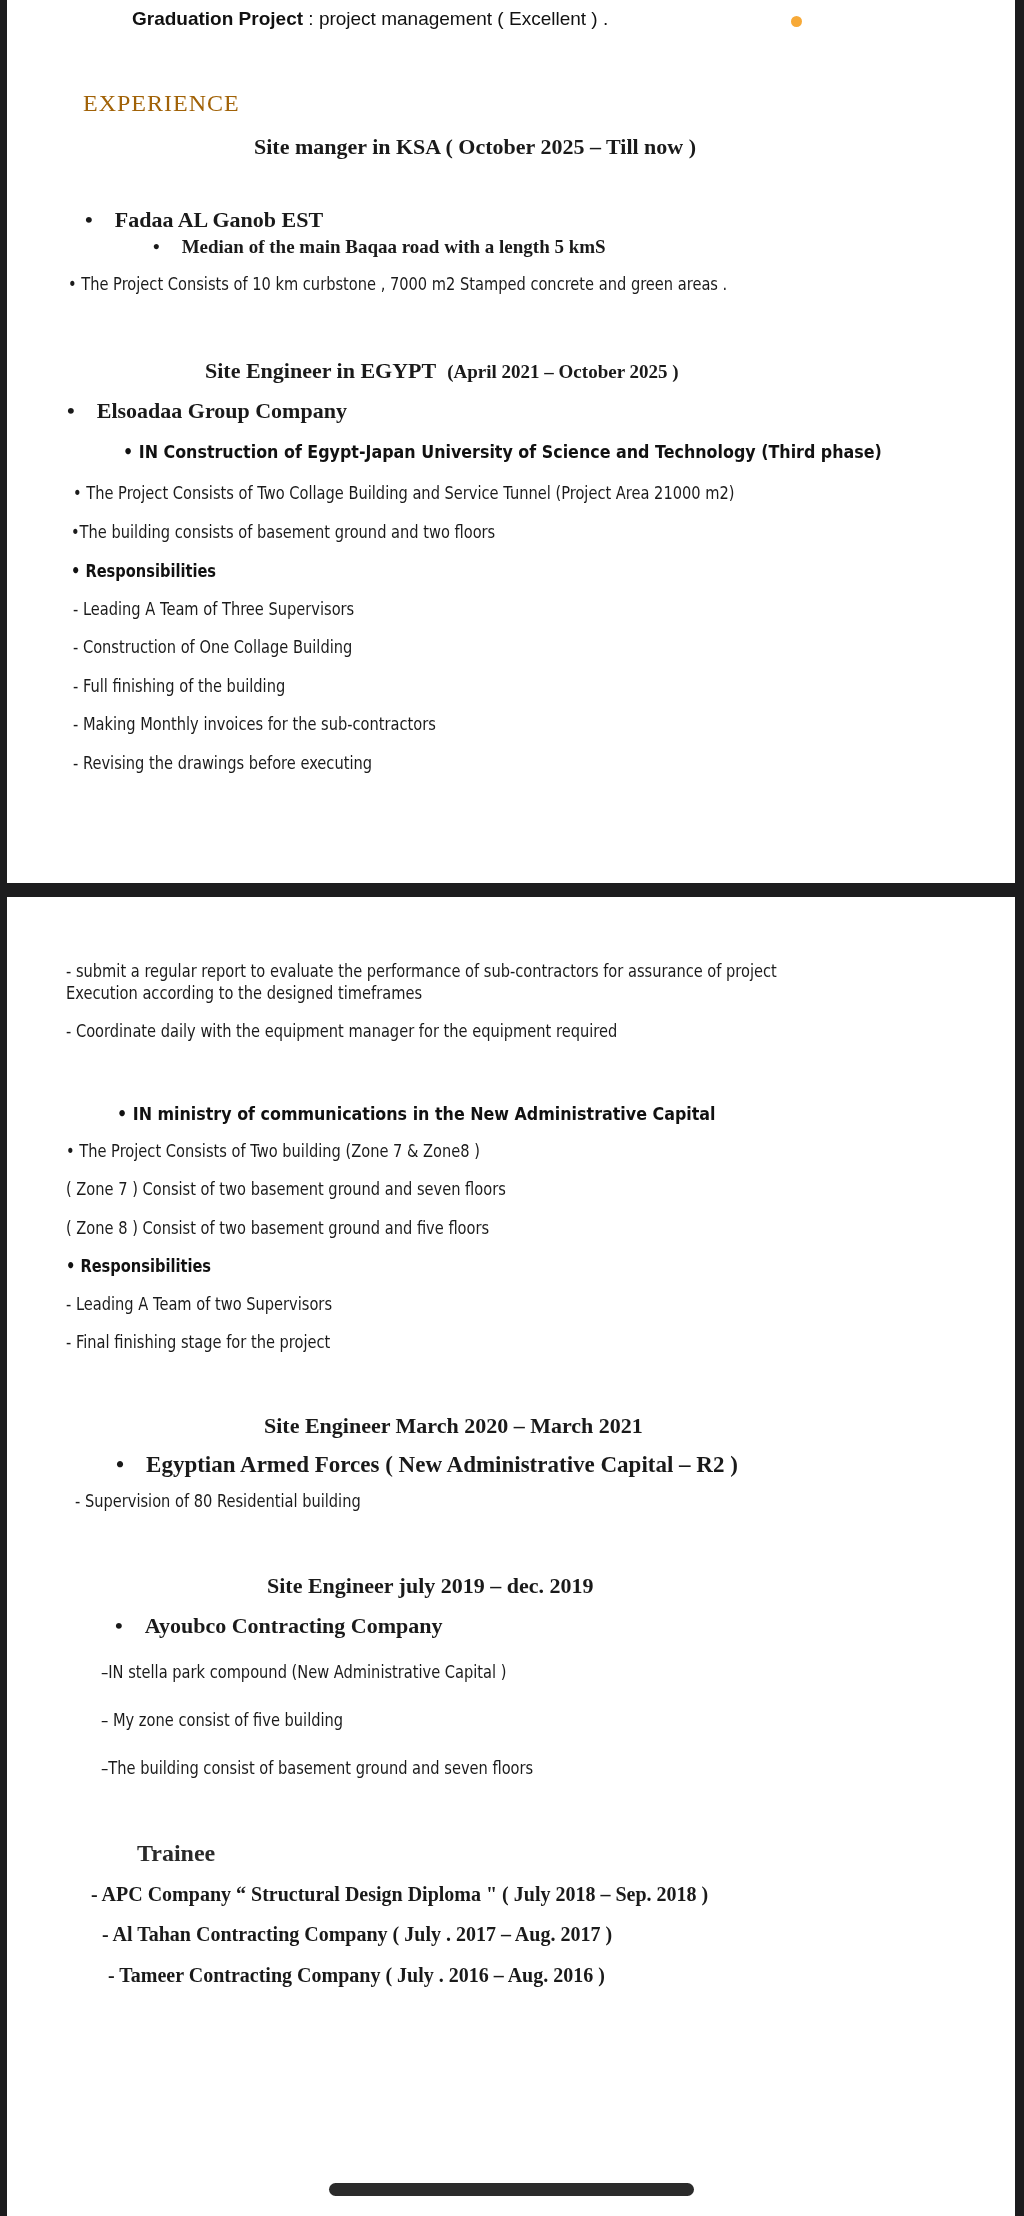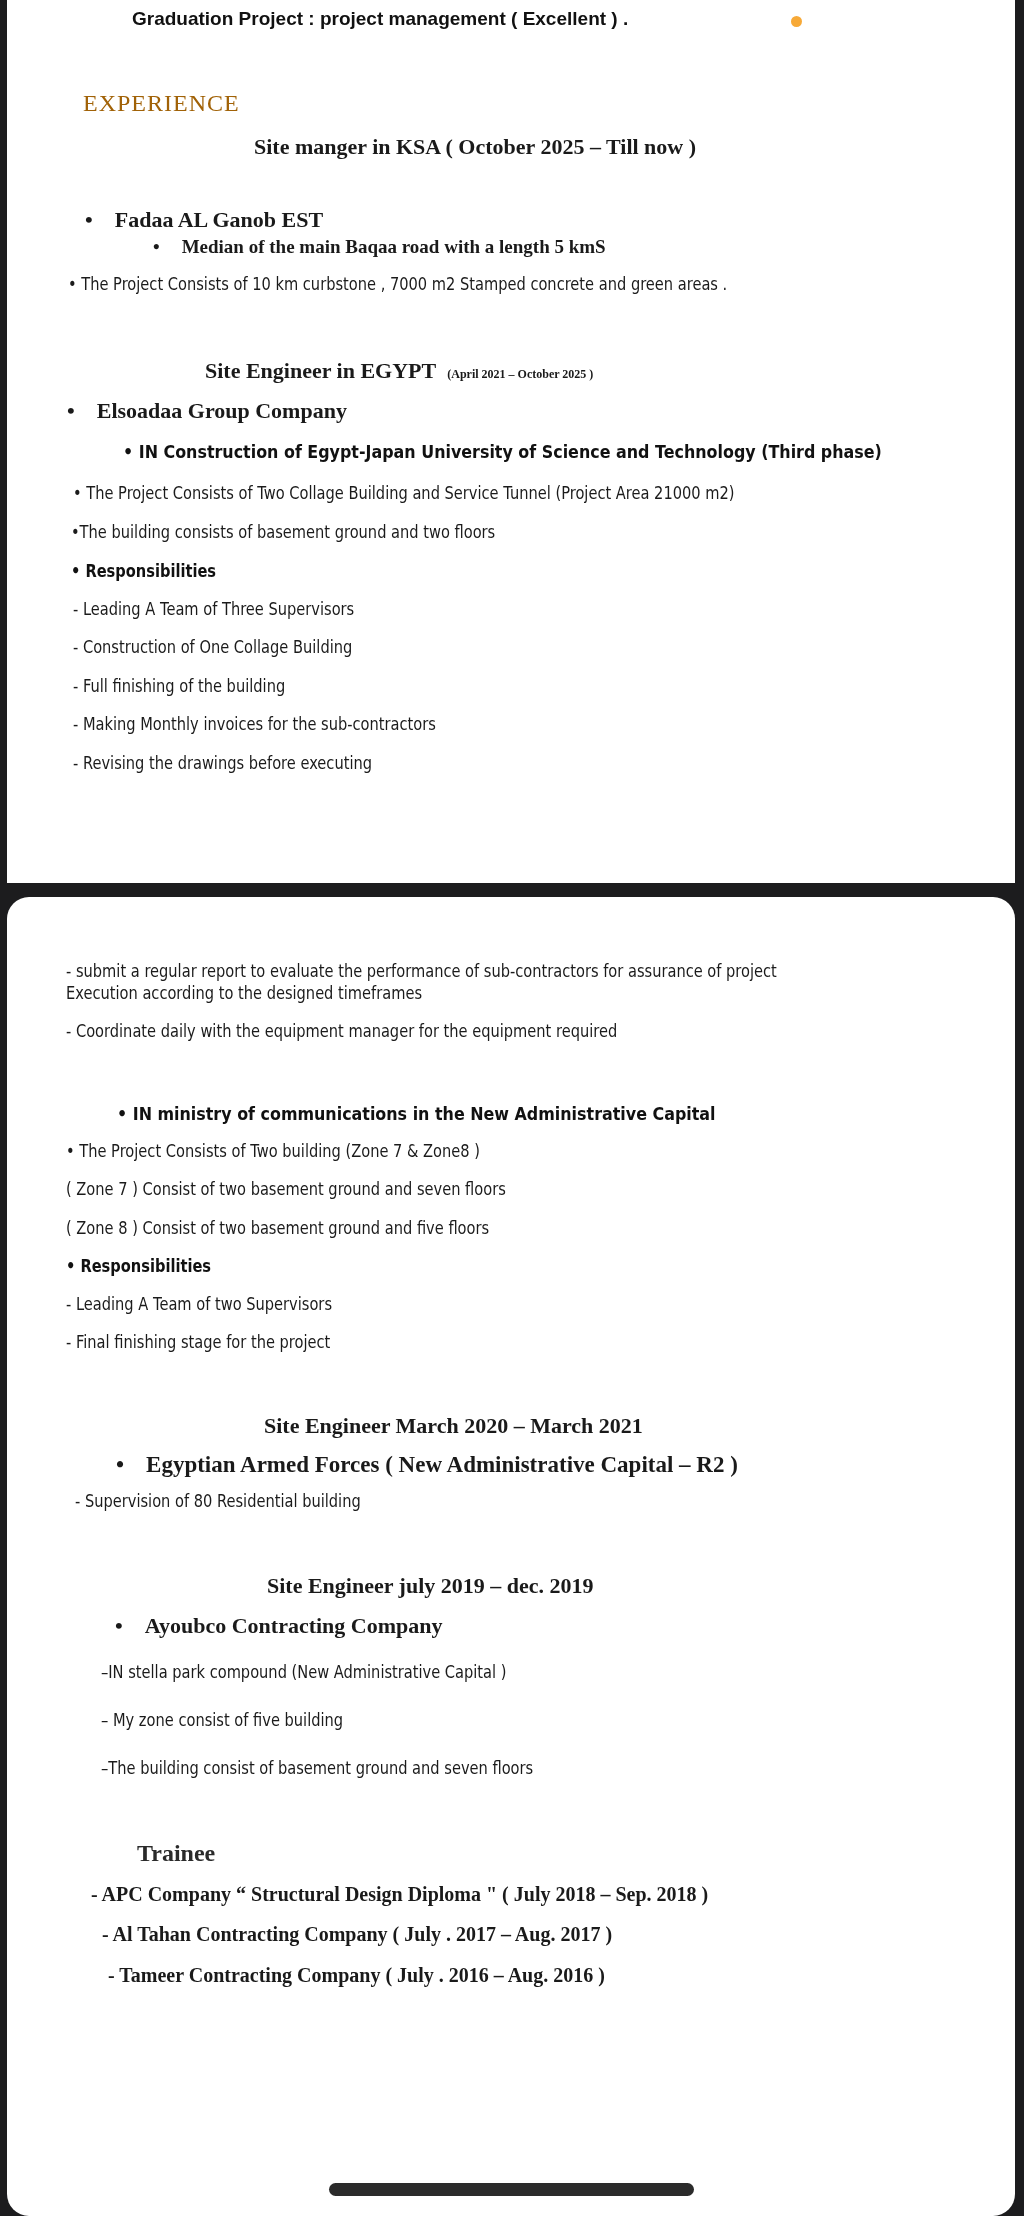--- a/index.html
+++ b/index.html
@@ -4,55 +4,55 @@
 <style>
   html, body { margin:0; padding:0; }
   body {
     width:1024px; height:2216px; background:#1c1c1e; position:relative; overflow:hidden;
     font-family: "Liberation Sans", sans-serif; color:#111;
   }
   .page {
     position:absolute; left:7px; width:1008px; background:#ffffff;
   }
   #page1 { top:0; height:883px; }
-  #page2 { top:897px; height:1319px;border-radius:22px; }
+  #page2 { top:897px; height:1319px; }
   .t { position:absolute; white-space:nowrap; }
   .serif { font-family: "Liberation Serif", serif; font-weight:bold; color:#1a1a1a; }
   .sans { font-family: "Liberation Sans", sans-serif; }
   .body-txt { font-family: "DejaVu Sans", sans-serif; font-size:17px; color:#1b1b1b; transform:scaleX(0.86); transform-origin:left center; }
   .body-bold { font-family: "DejaVu Sans", sans-serif; font-size:17px; font-weight:bold; color:#111; transform:scaleX(0.86); transform-origin:left center; }
   .h-role { font-size:22px; }
   .h-company { font-size:22px; }
   .h-sub { font-size:19px; }
   .orange-dot { position:absolute; width:11px; height:11px; border-radius:50%; background:#f7a937; }
   .home-indicator { position:absolute; left:329px; top:2183px; width:365px; height:13px; border-radius:7px; background:#2b2b2b; }
 </style>
 </head>
 <body>
 
 <div id="page1" class="page">
-  <div class="t sans" style="left:125px; top:8px; font-size:19px;font-weight:bold;">
+  <div class="t sans" style="left:125px; top:8px; font-size:19px;">
     <b>Graduation Project</b><span> : </span><span>project management  ( Excellent ) .</span>
   </div>
   <div class="orange-dot" style="left:784px; top:16px;"></div>
 
   <div class="t serif" style="left:76px; top:90px; font-size:24px; font-weight:normal; letter-spacing:1px; color:#a16207;text-align:right;">EXPERIENCE</div>
 
   <div class="t serif h-role" style="left:247px; top:134px;">Site manger in KSA ( October 2025 – Till now )</div>
 
   <div class="t serif h-company" style="left:78px; top:207px;">
     <span>•</span><span style="margin-left:22px;">Fadaa AL Ganob EST</span>
   </div>
   <div class="t serif h-sub" style="left:146px; top:236px;">
     <span>•</span><span style="margin-left:22px;">Median of the main Baqaa road with a length 5 kmS</span>
   </div>
   <div class="t body-txt" style="left:61px; top:274px;">• The Project Consists of 10 km curbstone , 7000 m2 Stamped concrete and green areas .</div>
 
   <div class="t serif" style="left:198px; top:358px; font-size:22px;">
-    <span>Site Engineer in EGYPT</span>&nbsp;&nbsp;<span style="font-size:12px;">(April 2021 – October 2025 )</span>
+    <span>Site Engineer in EGYPT</span>&nbsp;&nbsp;<span style="font-size:19px;">(April 2021 – October 2025 )</span>
   </div>
   <div class="t serif h-company" style="left:60px; top:398px;">
     <span>•</span><span style="margin-left:22px;">Elsoadaa Group Company</span>
   </div>
   <div class="t body-bold" style="left:116px; top:441px; font-size:18.5px;">• IN Construction of Egypt-Japan University of Science and Technology (Third phase)</div>
   <div class="t body-txt" style="left:66px; top:483px;">• The Project Consists of Two Collage Building and Service Tunnel (Project Area 21000 m2)</div>
   <div class="t body-txt" style="left:64px; top:522px;">•The building consists of basement ground and two floors</div>
   <div class="t body-bold" style="left:64px; top:561px;">• Responsibilities</div>
   <div class="t body-txt" style="left:66px; top:599px;">- Leading A Team of Three Supervisors</div>
   <div class="t body-txt" style="left:66px; top:637px;">- Construction of One Collage Building</div>

